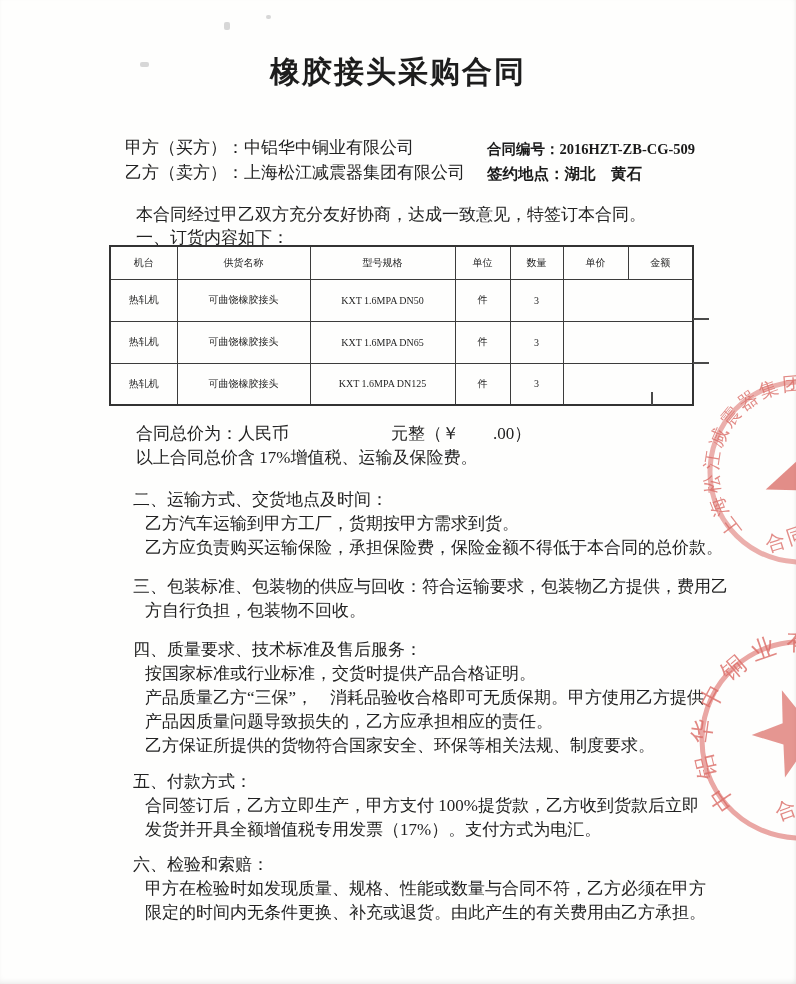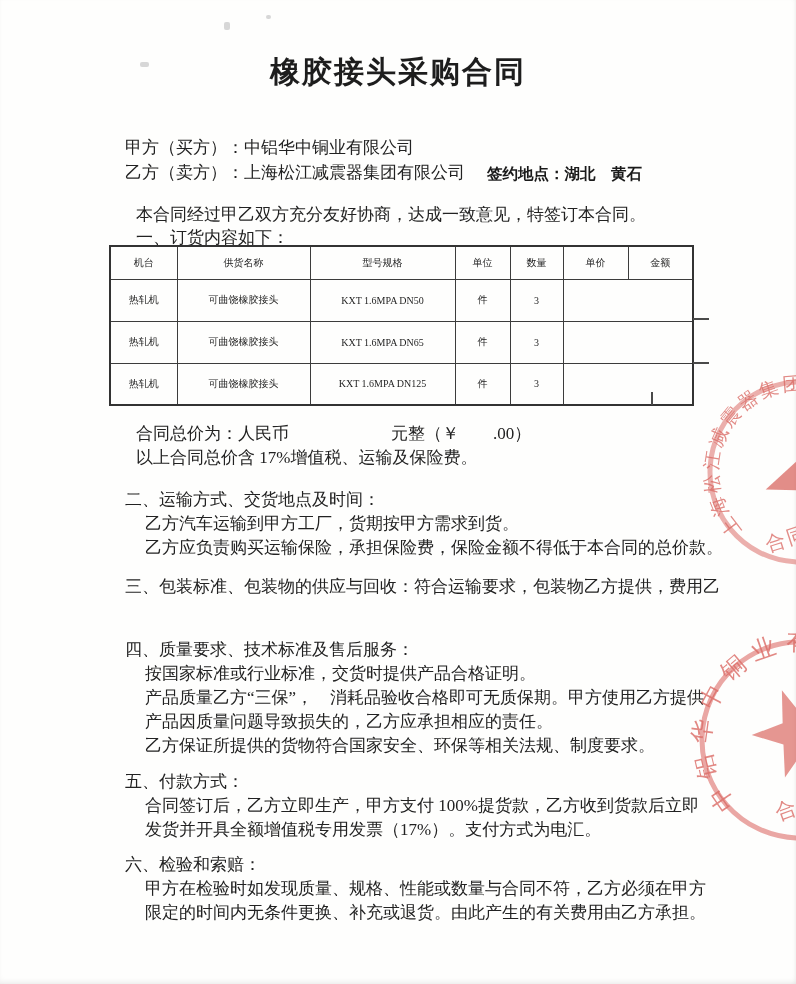--- a/index.html
+++ b/index.html
@@ -27,39 +27,40 @@
   }
   .contract-table th,.contract-table td{
     border:1px solid #3c3c3c; text-align:center; vertical-align:middle;
     font-weight:normal; padding:0; overflow:hidden;
   }
   .contract-table{border:2px solid #333;}
   .contract-table thead tr{height:33px;}
   .contract-table tbody tr{height:42px;padding-left:18px;}
   .contract-table tbody td:nth-child(6){border-right:hidden;}
   .section{position:absolute; left:125px; font-size:17px; line-height:24px;}
-  .sec-heading{white-space:nowrap;}
+  .sec-heading{white-space:nowrap;margin-left:8px;}
   .sec-line{margin-left:20px; white-space:nowrap;}
   .stamp{position:absolute; pointer-events:none;}
   .artifact{position:absolute; background:rgba(125,125,130,.30); border-radius:2px;}
   .stub{position:absolute; background:#4a4a4a;}
 </style>
 </head>
 <body>
 
 <div class="page">
 
   <div class="artifact" style="left:140px; top:62px; width:9px; height:5px;"></div>
   <div class="artifact" style="left:224px; top:22px; width:6px; height:8px;"></div>
   <div class="artifact" style="left:266px; top:15px; width:5px; height:4px;"></div>
 
   <div class="abs title">橡胶接头采购合同</div>
 
   <div class="abs party-line" style="top:136px;">甲方（买方）：中铝华中铜业有限公司</div>
   <div class="abs party-line" style="top:161px;">乙方（卖方）：上海松江减震器集团有限公司</div>
+  <div class="abs meta-line contract-no">合同编号：2016HZT-ZB-CG-509</div>
   <div class="abs meta-line sign-place">签约地点：湖北　黄石</div>
 
   <div class="abs body-line" style="top:203px;">本合同经过甲乙双方充分友好协商，达成一致意见，特签订本合同。</div>
   <div class="abs body-line" style="top:226px;">一、订货内容如下：</div>
 
   <table class="contract-table">
     <colgroup>
       <col style="width:67px">
         <col style="width:133px">
         <col style="width:145px">
@@ -118,20 +119,21 @@
   <div class="abs body-line" style="top:446px;">以上合同总价含 17%增值税、运输及保险费。</div>
 
   <div class="section" style="top:488px;">
     <div class="sec-heading">二、运输方式、交货地点及时间：</div>
     <div class="sec-line">乙方汽车运输到甲方工厂，货期按甲方需求到货。</div>
     <div class="sec-line">乙方应负责购买运输保险，承担保险费，保险金额不得低于本合同的总价款。</div>
   </div>
 
   <div class="section" style="top:575px;">
     <div class="sec-heading">三、包装标准、包装物的供应与回收：符合运输要求，包装物乙方提供，费用乙</div>
+    <div class="sec-line">方自行负担，包装物不回收。</div>
   </div>
 
   <div class="section" style="top:638px;">
     <div class="sec-heading">四、质量要求、技术标准及售后服务：</div>
     <div class="sec-line">按国家标准或行业标准，交货时提供产品合格证明。</div>
     <div class="sec-line">产品质量乙方“三保”，　消耗品验收合格即可无质保期。甲方使用乙方提供</div>
     <div class="sec-line">产品因质量问题导致损失的，乙方应承担相应的责任。</div>
     <div class="sec-line">乙方保证所提供的货物符合国家安全、环保等相关法规、制度要求。</div>
   </div>
 

